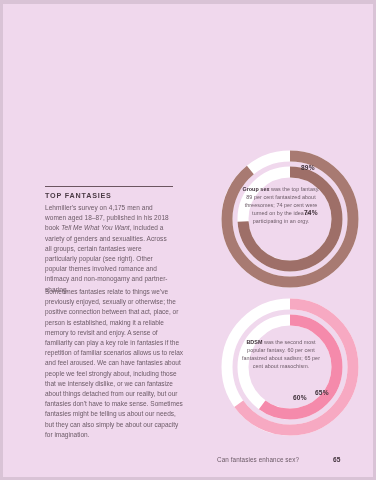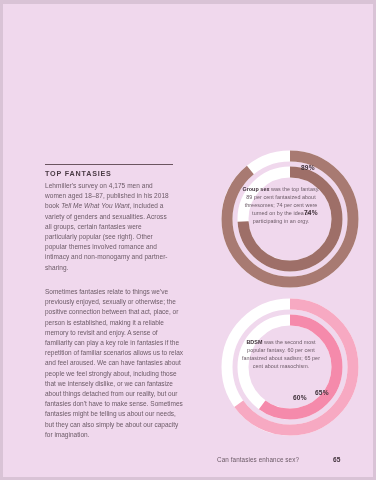--- a/index.html
+++ b/index.html
@@ -21,21 +21,21 @@
     width: 370px;
     height: 473px;
     background: #f0d8ed;
     overflow: hidden;
   }
 
   
   .left-col {
     position: absolute;
     left: 42px;
-    top: 160px;
+    top: 182px;
     width: 128px;
   }
 
   .rule {
     width: 100%;
     height: 1px;
     background: #6b5560;
     margin-bottom: 4px;
   }
 

